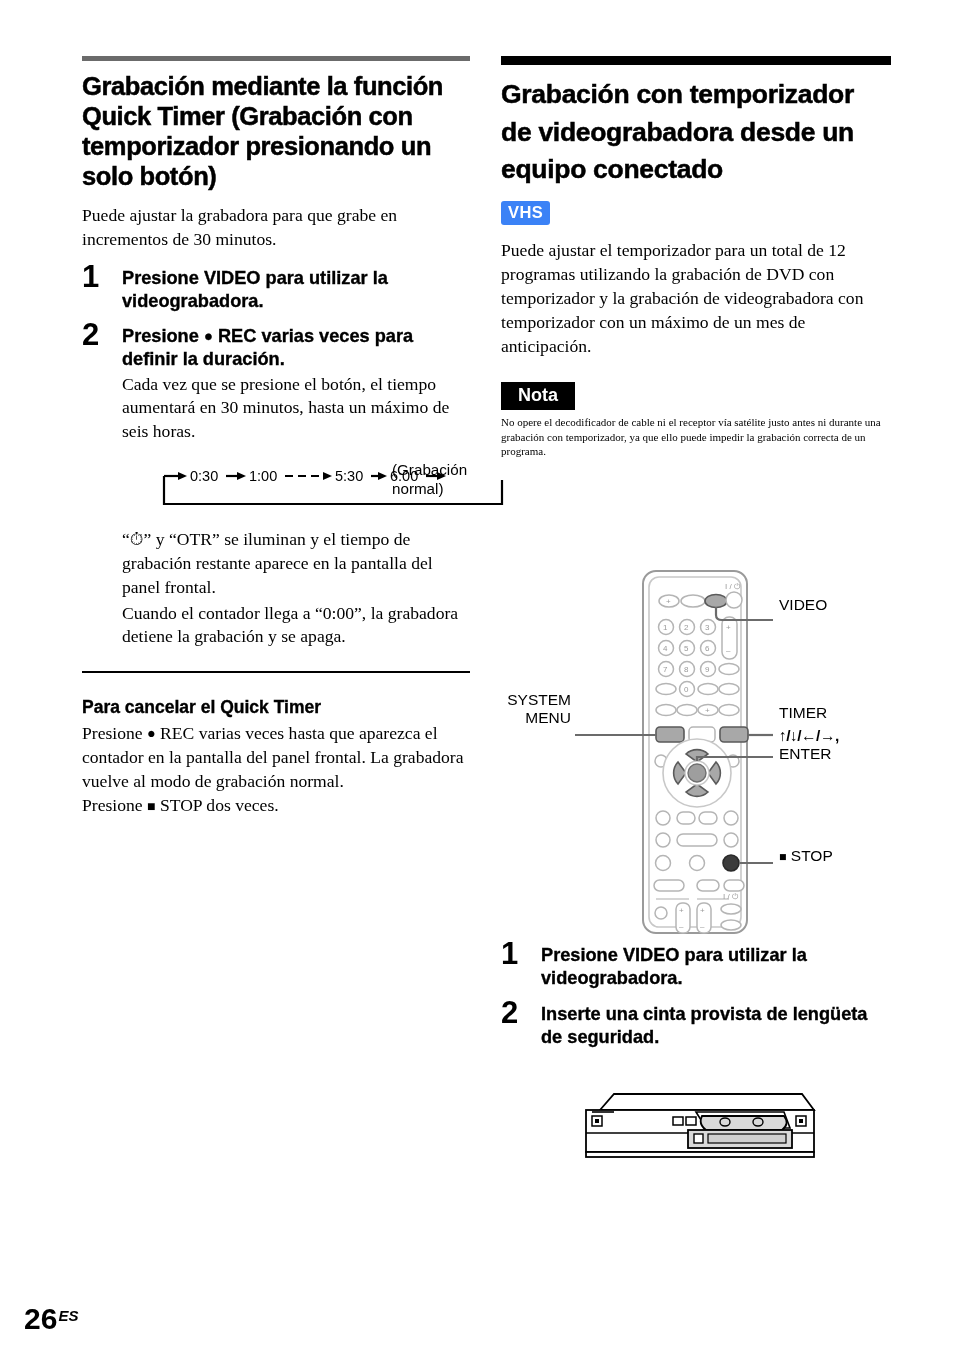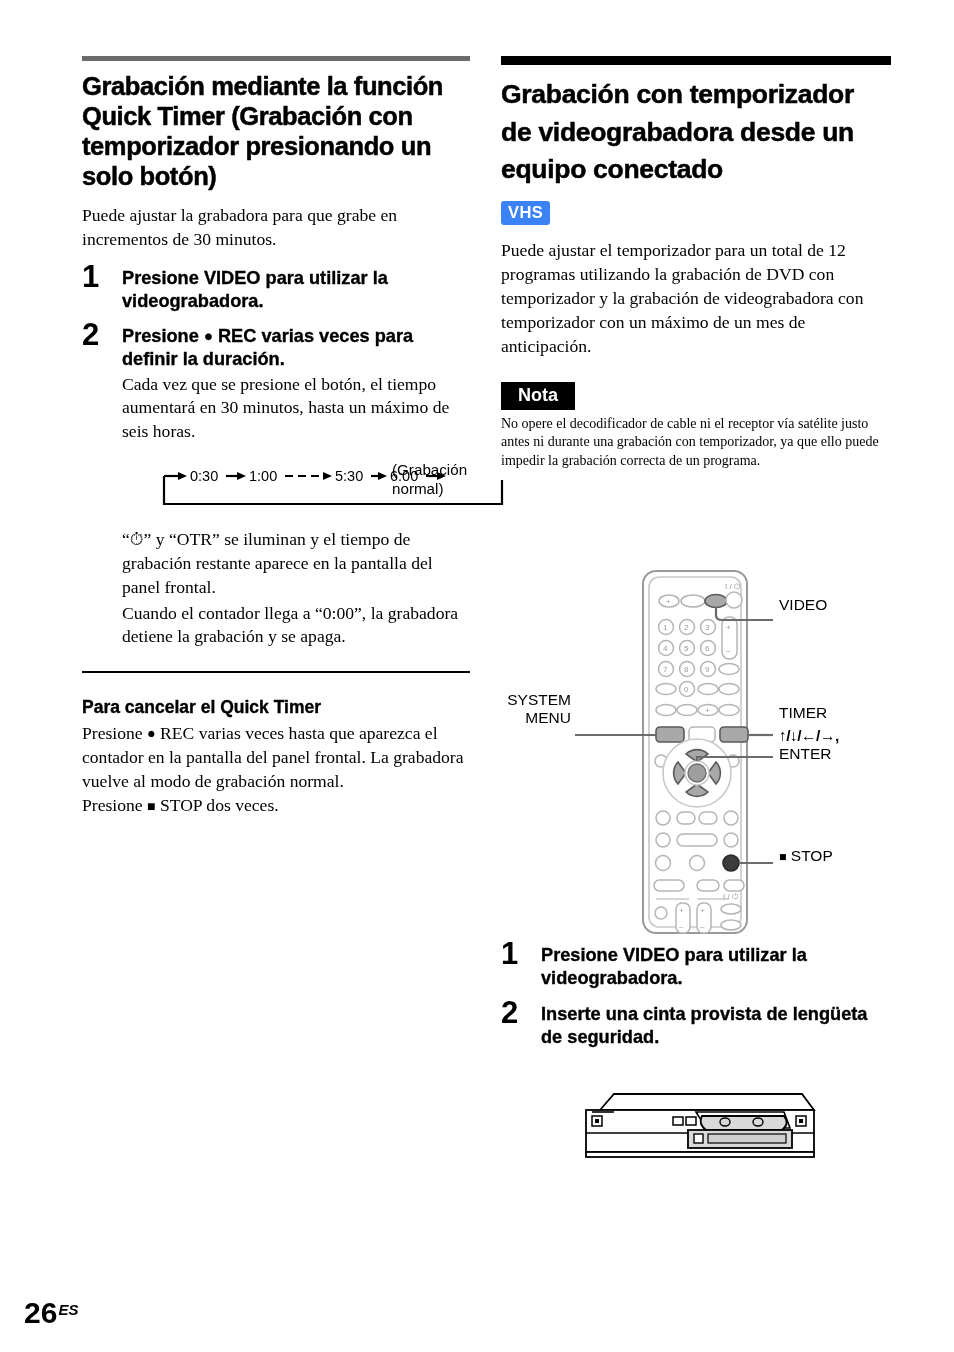--- a/index.html
+++ b/index.html
@@ -80,21 +80,21 @@
   }
 
   
   p.body {
     font-family: "Liberation Serif", serif;
     font-size: 17.6px;
     line-height: 1.365;
     margin: 0;
   }
   p.body.small {
-    font-size: 14px;
+    font-size: 11px;
     line-height: 1.33;
   }
 
   
   .step {
     position: relative;
     padding-left: 40px;
     margin-top: 12px;
   }
   .step .num {
@@ -206,21 +206,21 @@
     left: 578px;
     top: 1088px;
     width: 240px;
     height: 75px;
   }
 
   
   .folio {
     position: absolute;
     left: 24px;
-    bottom: 24px;
+    bottom: 18px;
     font-family: "Liberation Sans", sans-serif;
     font-weight: bold;
     font-size: 30px;
     line-height: 1;
   }
   .folio sup {
     font-size: 15px;
     font-style: italic;
     font-weight: bold;
     vertical-align: 0.55em;

